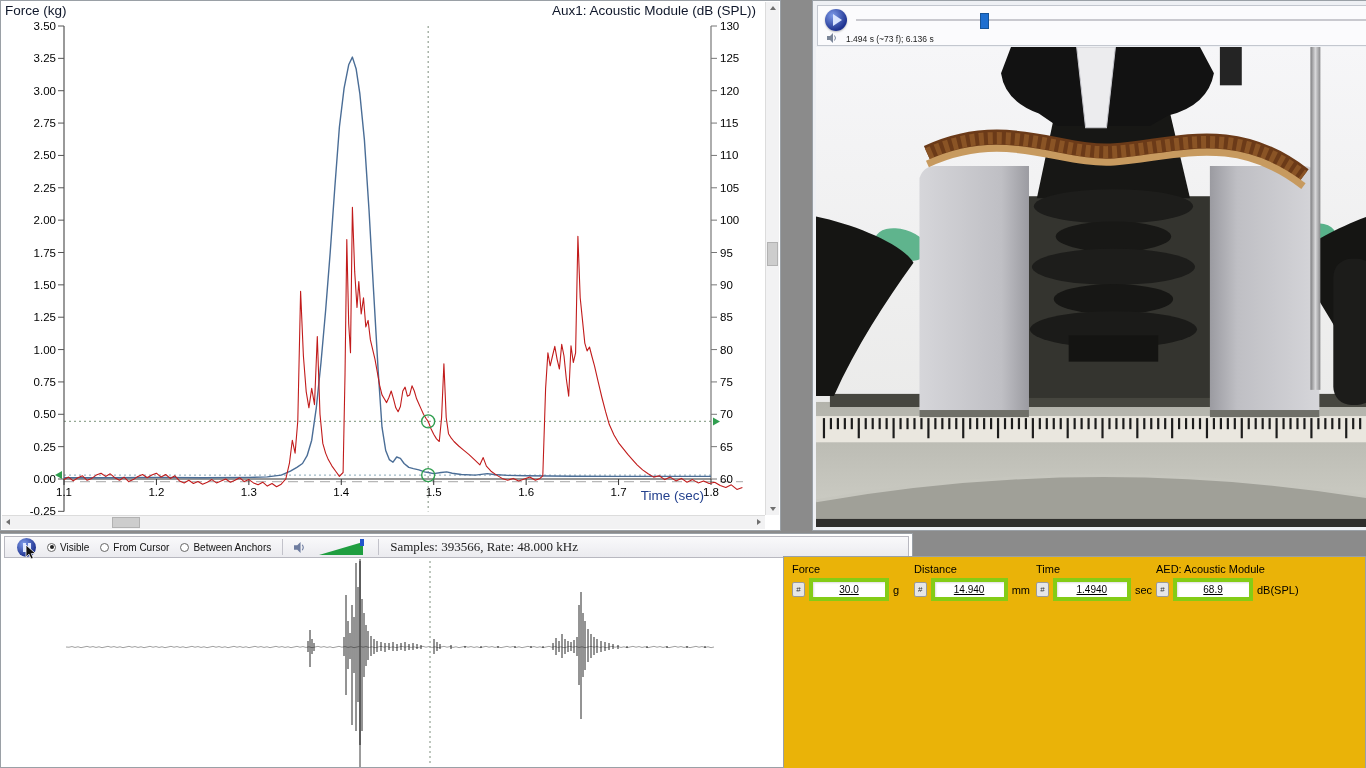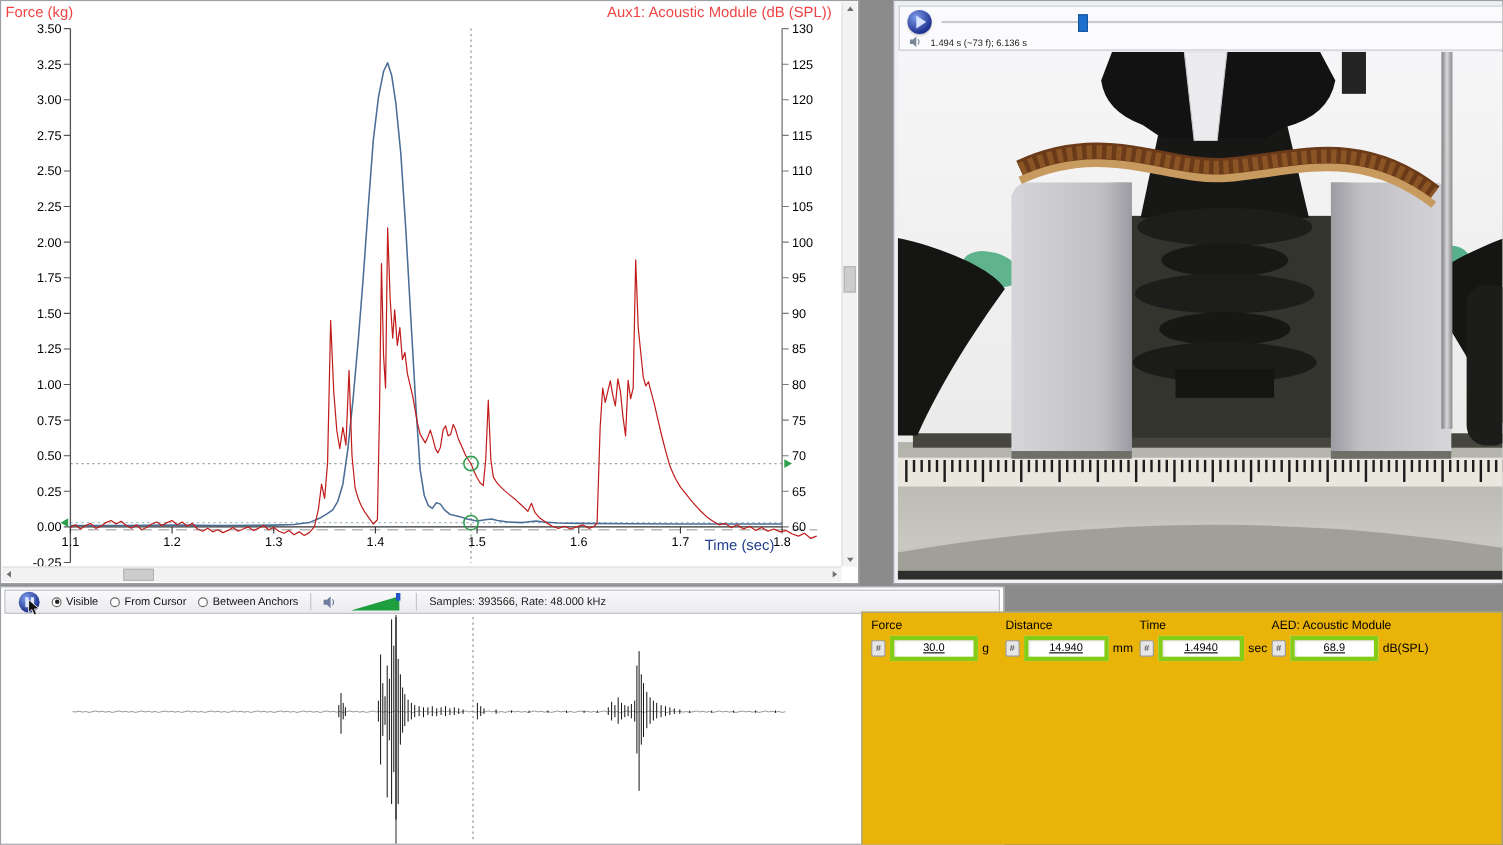--- a/index.html
+++ b/index.html
@@ -5,21 +5,21 @@
   html,body{margin:0;padding:0;background:#8b8b8b;}
   #app{position:relative;width:1366px;height:768px;overflow:hidden;background:#8b8b8b;
        font-family:"Liberation Sans",sans-serif;}
   .panel{position:absolute;box-sizing:border-box;border:1px solid #9aa0a6;}
   #chartPanel{left:0;top:0;width:781px;height:531px;background:#fff;}
   #videoPanel{left:812px;top:0;width:583px;height:531px;background:#eef0f4;}
   #audioPanel{left:0;top:533px;width:913px;height:235px;background:#fff;}
   #readoutsPanel{left:783px;top:556px;width:583px;height:230px;background:#eab308;}
 
   
-  .chart-title{position:absolute;top:2px;font-size:13.5px;color:#ef4444;white-space:nowrap;}
+  .chart-title{position:absolute;top:2px;font-size:13.5px;color:#0f172a;white-space:nowrap;}
   .chart-title.left{left:4px;}
   .chart-title.right{right:24px;}
   #chartSvg{position:absolute;left:0;top:0;}
   .x-label{position:absolute;top:487px;right:76px;font-size:13.5px;color:#24418e;}
   .vscroll{position:absolute;top:1px;right:1px;bottom:15px;width:13px;background:#f2f2f3;border-left:1px solid #dcdcdc;}
   .hscroll{position:absolute;left:1px;right:15px;bottom:1px;height:13px;background:#f2f2f3;border-top:1px solid #dcdcdc;}
   .sbtn{position:absolute;width:13px;height:12px;}
   .tri{width:0;height:0;margin:4px auto;}
   .tri.up{border-left:3px solid transparent;border-right:3px solid transparent;border-bottom:4px solid #6f6f6f;}
   .tri.down{border-left:3px solid transparent;border-right:3px solid transparent;border-top:4px solid #6f6f6f;}
@@ -47,21 +47,21 @@
         background:linear-gradient(#f9f9fb,#ebebef);display:flex;align-items:center;gap:11px;padding-left:12px;box-sizing:border-box;}
   .round-btn{position:relative;width:19px;height:19px;border-radius:50%;border:none;padding:0;
              background:radial-gradient(circle at 35% 30%,#7d9ae8,#1d318f 72%);}
   .pause-bars{position:absolute;left:5.5px;top:5px;width:8px;height:9px;
               border-left:3px solid #dfe8ff;border-right:3px solid #dfe8ff;box-sizing:border-box;}
   .radio{display:inline-flex;align-items:center;gap:4px;font-size:10px;color:#111;}
   .rdot{width:9px;height:9px;border:1px solid #666;border-radius:50%;background:#fff;display:inline-block;box-sizing:border-box;}
   .rdot.sel{position:relative;}
   .rdot.sel::after{content:"";position:absolute;left:1.5px;top:1.5px;width:4px;height:4px;background:#222;border-radius:50%;}
   .vsep{width:1px;height:16px;background:#c2c2ca;}
-  .samples{font-size:10px;color:#222;white-space:nowrap;}
+  .samples{font-size:13px;color:#222;white-space:nowrap;font-family:Liberation Serif, serif;}
   #waveSvg{position:absolute;left:2px;top:25px;}
   .mouse{position:absolute;left:24px;top:11px;z-index:5;}
 
   
   .rgroup{position:absolute;top:6px;}
   .rlabel{font-size:11px;color:#000;margin-bottom:3px;white-space:nowrap;}
   .rrow{display:flex;align-items:center;gap:4px;}
   .hashbtn{width:13px;height:15px;font-size:8px;line-height:13px;background:#e6e6e6;border:1px solid #9a9a9a;
            border-radius:2px;padding:0;color:#333;}
   .rbox{width:66px;height:15px;border:4px solid #84cc16;background:#fff;font-size:10px;line-height:15px;

